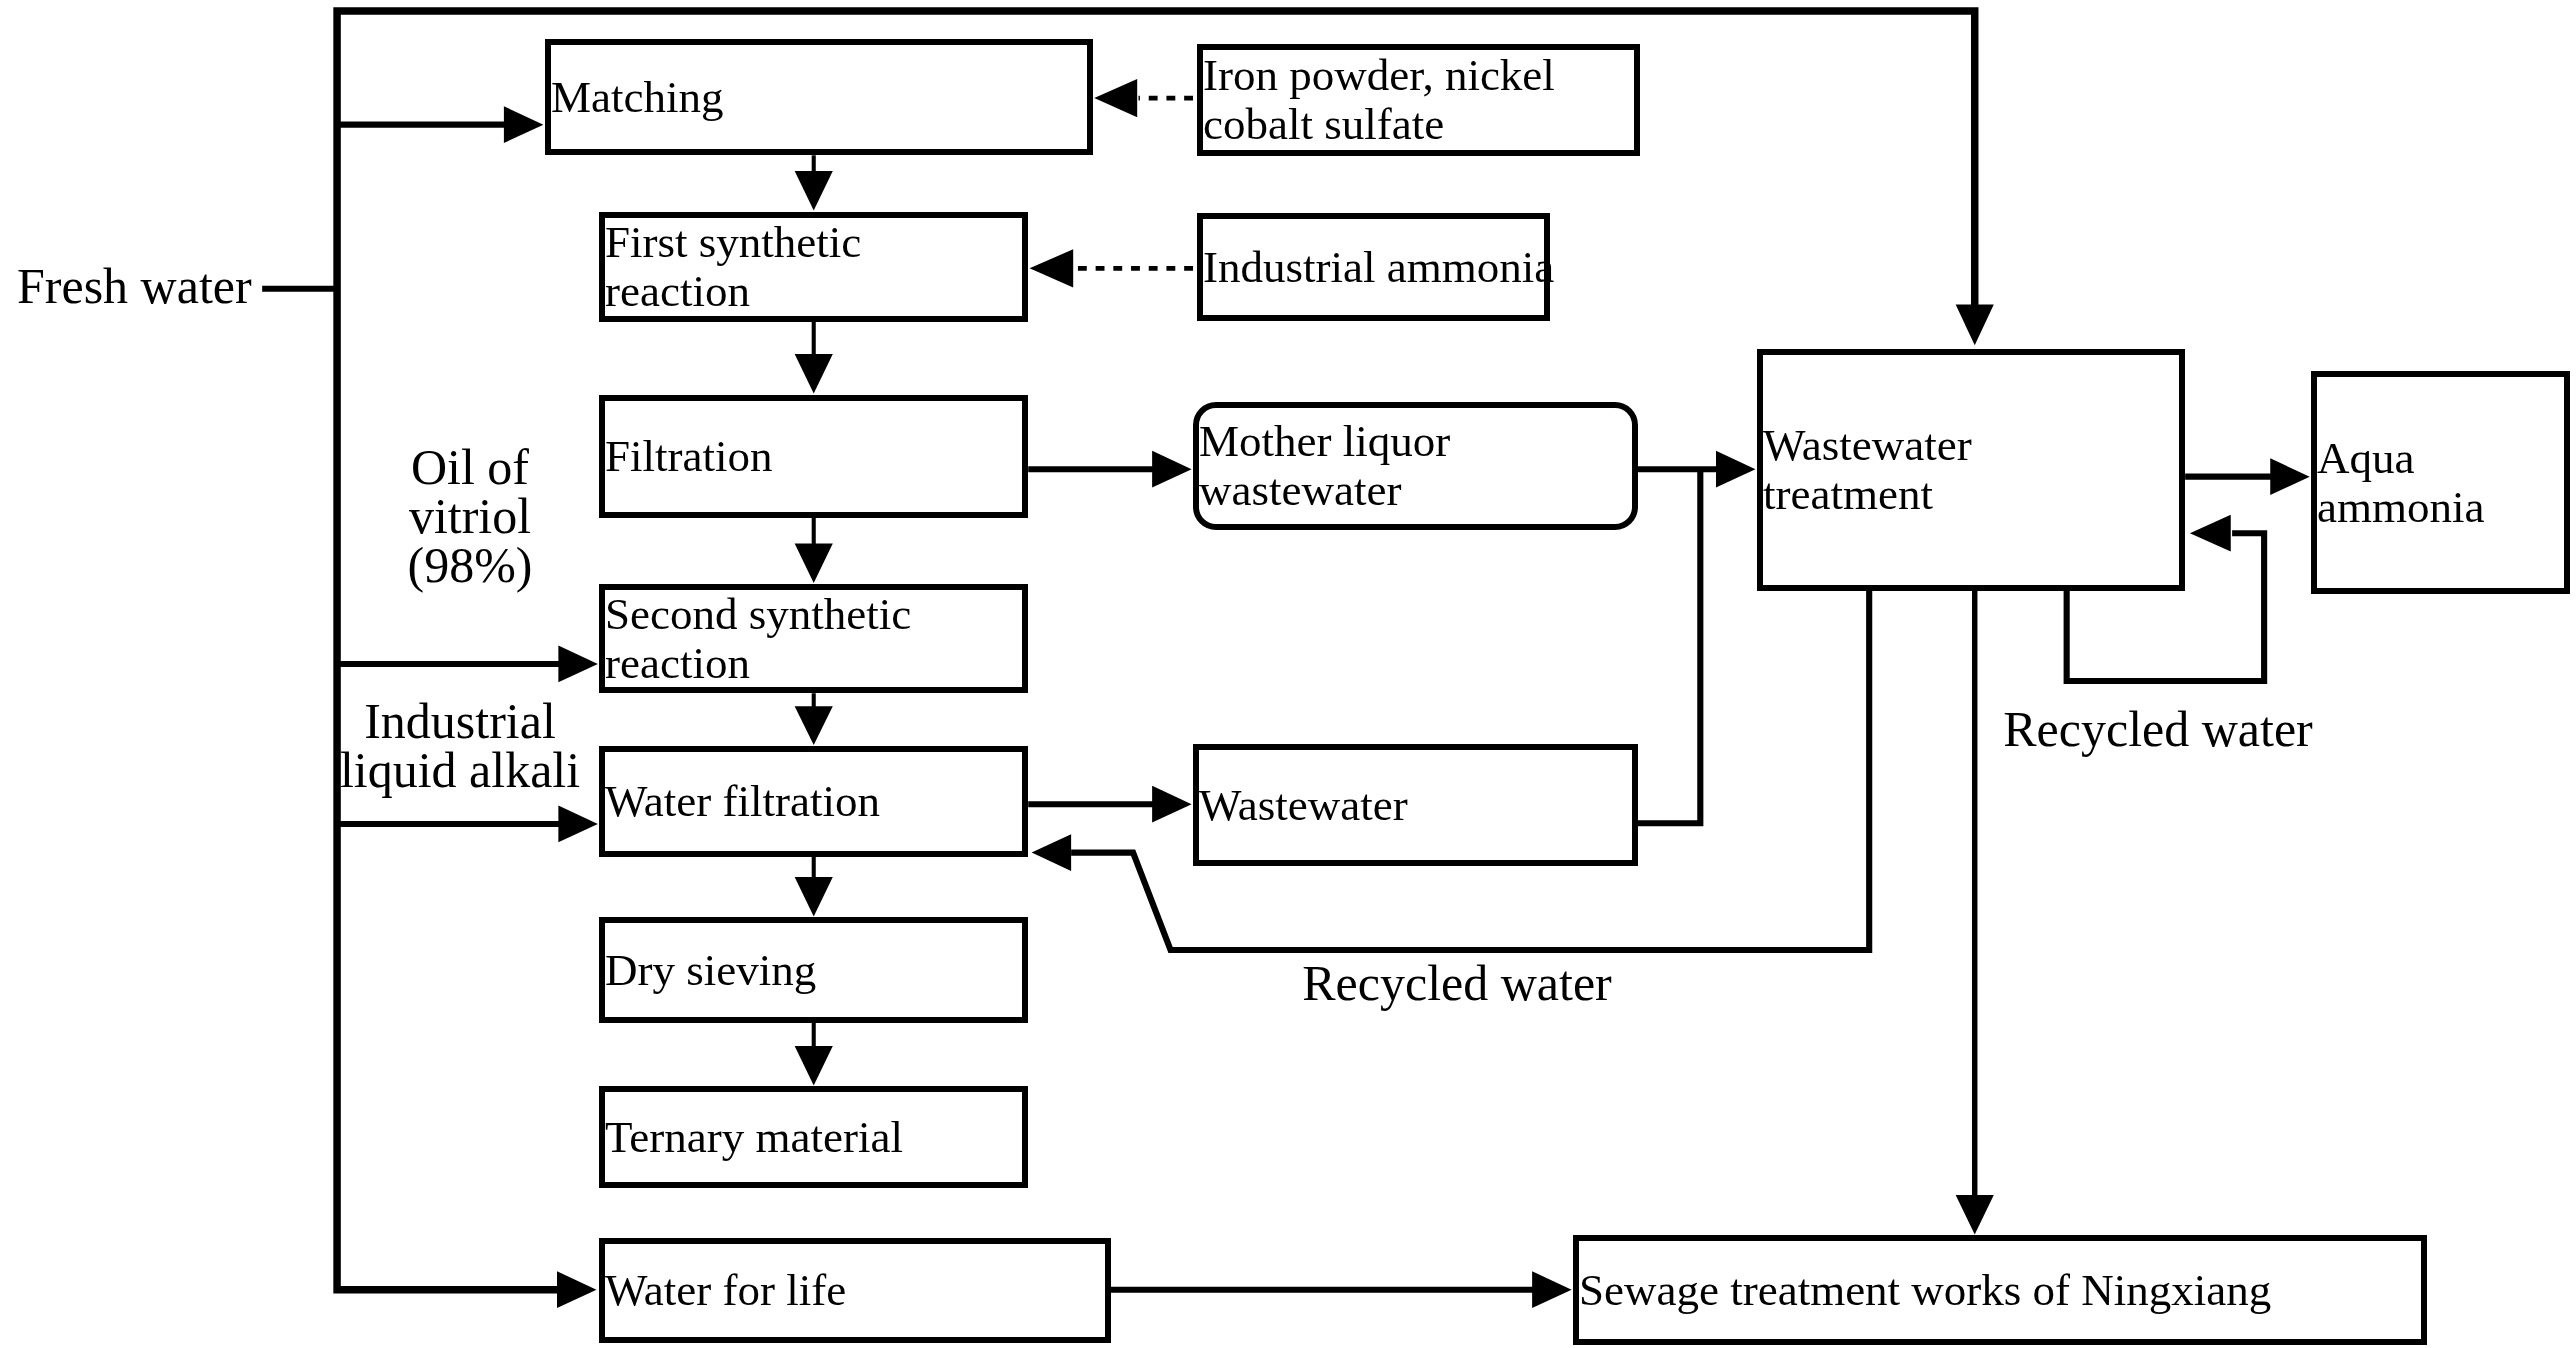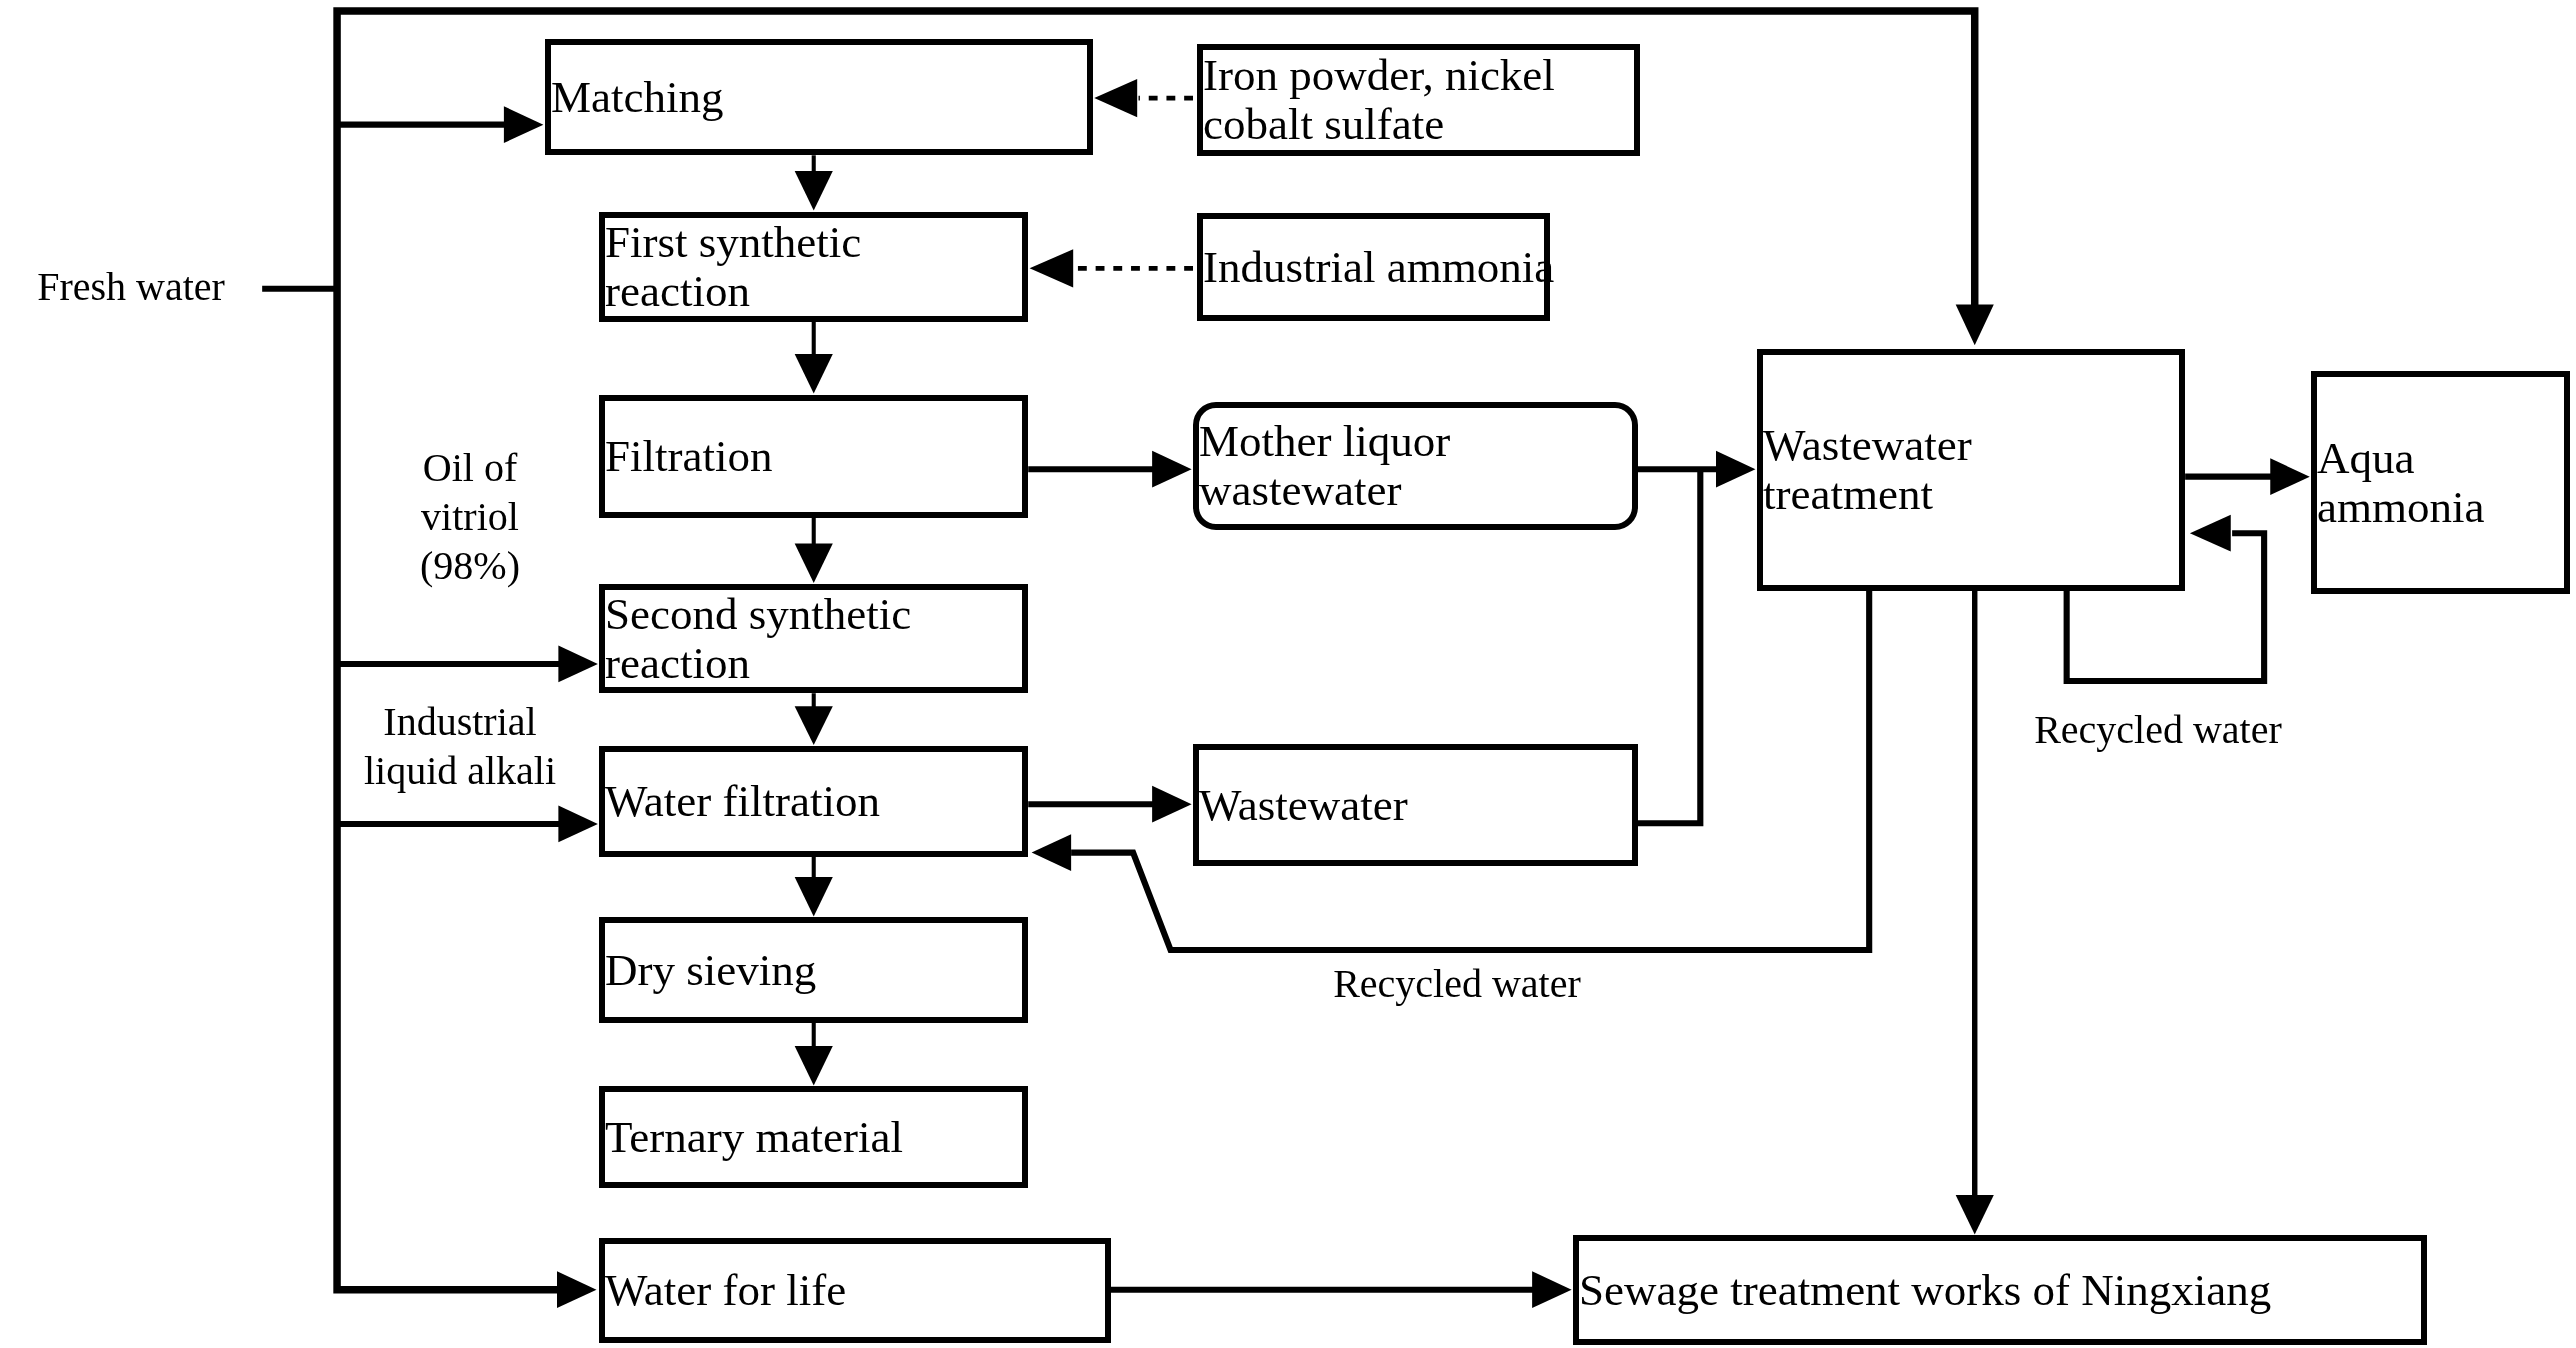--- a/index.html
+++ b/index.html
@@ -5,21 +5,21 @@
   html, body { margin: 0; padding: 0; background: #ffffff; }
   body { width: 2576px; height: 1349px; overflow: hidden;
          font-family: "Liberation Serif", "DejaVu Serif", serif; color: #000; }
   .canvas { position: relative; width: 2576px; height: 1349px; background: #ffffff; }
   svg.wires { position: absolute; left: 0; top: 0; z-index: 1; }
   .node { position: absolute; z-index: 2; box-sizing: border-box;
           border: 6.1px solid #000; background: #ffffff;
           display: flex; flex-direction: column; align-items: flex-start; justify-content: center;
           text-align: center; font-size: 45px; line-height: 49px; white-space: nowrap; }
   .flabel { position: absolute; z-index: 2; text-align: center;
-            font-size: 40px; line-height: 49px; white-space: nowrap; }
+            font-size: 50px; line-height: 49px; white-space: nowrap; }
   .flabel span { display: block; }
 </style>
 </head>
 <body>
 
 <div class="canvas">
 
   <svg class="wires" width="2576" height="1349" viewBox="0 0 3783 1981" fill="none" stroke="#000000">
 
     <g>

